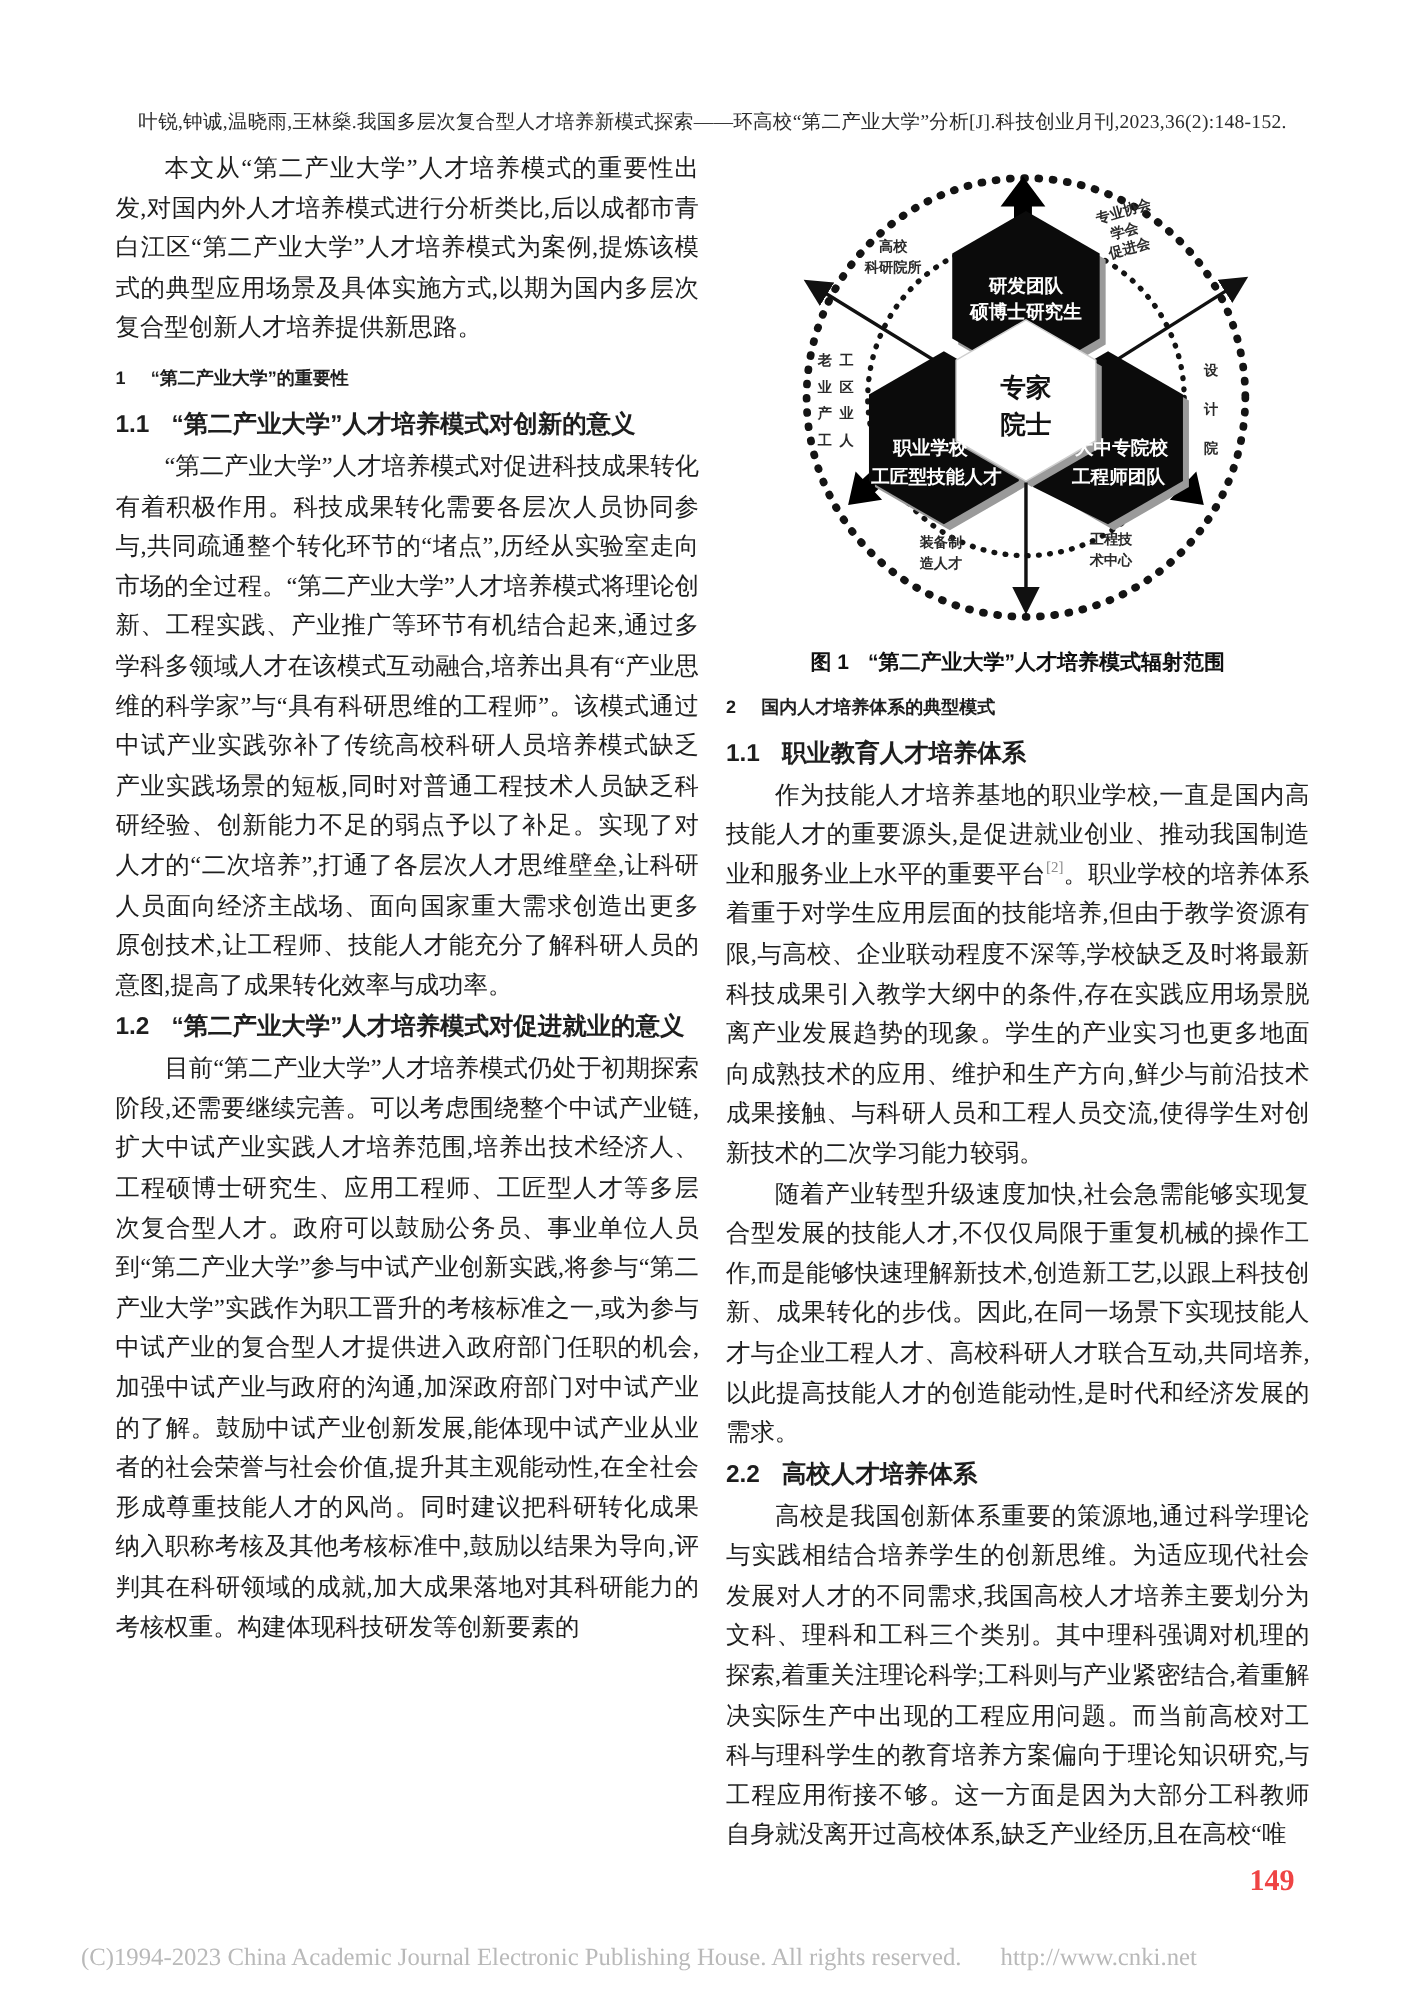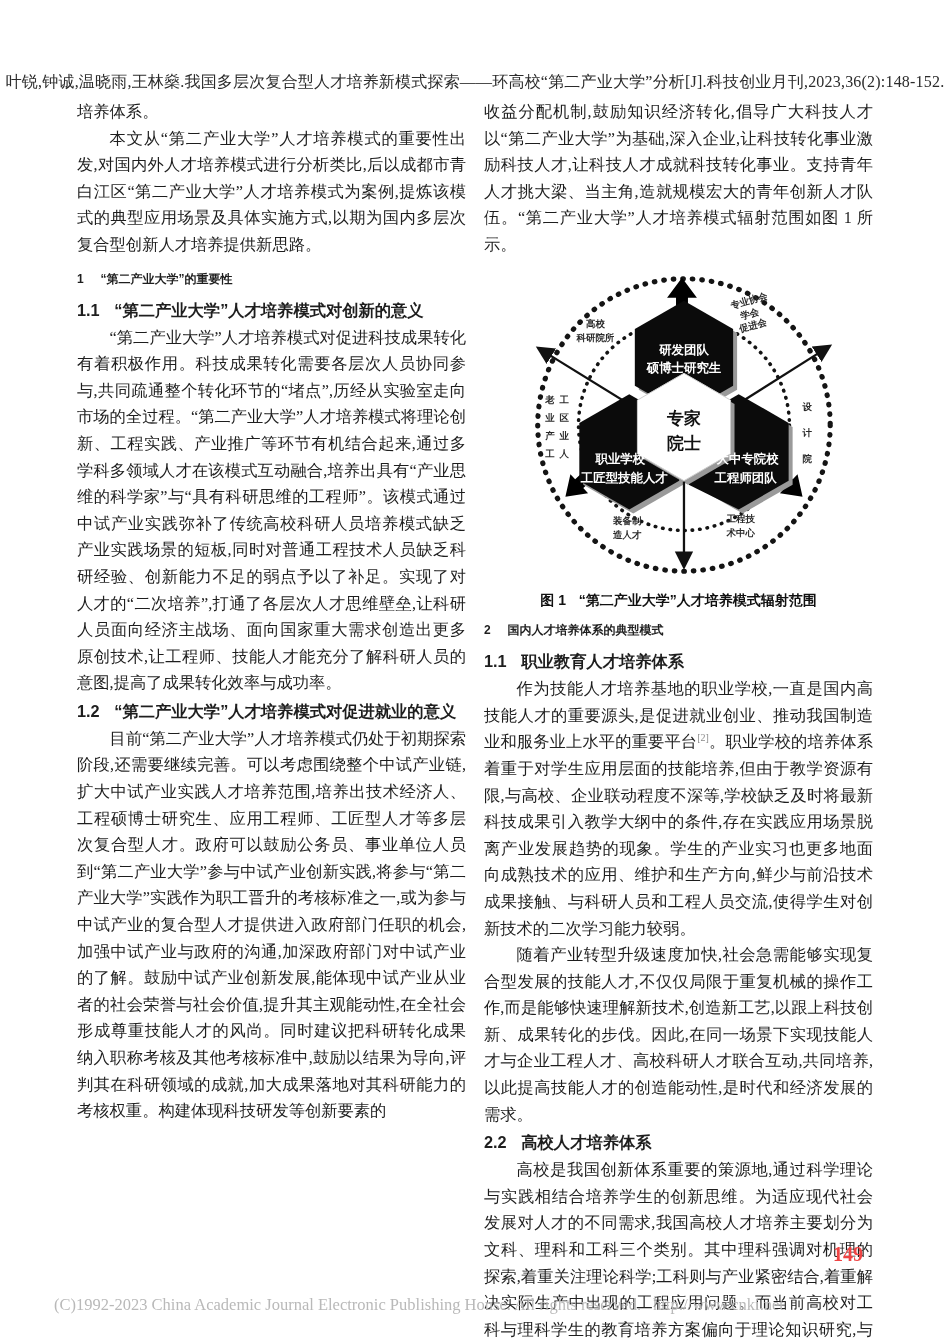--- a/index.html
+++ b/index.html
@@ -3,21 +3,21 @@
 <meta charset="utf-8">
 <style>
   html,body{margin:0;padding:0;}
   body{
     width:950px;height:1344px;position:relative;background:#ffffff;
     font-family:"Liberation Serif","DejaVu Serif",serif;color:#1e1e1e;
     overflow:hidden;
   }
   .header-cite{
     position:absolute;top:72px;left:0;width:950px;text-align:center;
-    font-size:16px;color:#2b2b2b;letter-spacing:0.2px;white-space:nowrap;
+    font-size:13px;color:#2b2b2b;letter-spacing:0.2px;white-space:nowrap;
   }
   .col{
     position:absolute;top:99px;width:389px;
     font-size:16.3px;line-height:26.6px;text-align:justify;
   }
   #col-left{left:77px;}
   #col-right{left:484px;}
   p{margin:0;}
   .para{text-indent:2em;}
   .cont{text-indent:0;}
@@ -51,41 +51,37 @@
     font-size:17px;fill:#111111;
   }
   .pageno{
     position:absolute;left:823px;top:1243px;width:50px;text-align:center;
     font-size:20px;font-weight:bold;color:#ef4444;
   }
   .footer{
     position:absolute;left:54px;top:1295px;width:860px;
     font-size:16.5px;color:#b9b9b9;white-space:nowrap;
   }
-  .footer .url{margin-left:12px;}
+  .footer .url{margin-left:26px;}
 </style>
 </head>
 <body>
 
 <div class="header-cite">叶锐,钟诚,温晓雨,王林燊.我国多层次复合型人才培养新模式探索——环高校“第二产业大学”分析[J].科技创业月刊,2023,36(2):148-152.</div>
 
 <div class="col" id="col-left">
-    <p class="cont">培养体系。</p>
     <p class="para">本文从“第二产业大学”人才培养模式的重要性出发,对国内外人才培养模式进行分析类比,后以成都市青白江区“第二产业大学”人才培养模式为案例,提炼该模式的典型应用场景及具体实施方式,以期为国内多层次复合型创新人才培养提供新思路。</p>
     <div class="h1"><span class="hnum">1</span><span>“第二产业大学”的重要性</span></div>
     <div class="h2"><span class="hnum">1.1</span><span>“第二产业大学”人才培养模式对创新的意义</span></div>
     <p class="para">“第二产业大学”人才培养模式对促进科技成果转化有着积极作用。科技成果转化需要各层次人员协同参与,共同疏通整个转化环节的“堵点”,历经从实验室走向市场的全过程。“第二产业大学”人才培养模式将理论创新、工程实践、产业推广等环节有机结合起来,通过多学科多领域人才在该模式互动融合,培养出具有“产业思维的科学家”与“具有科研思维的工程师”。该模式通过中试产业实践弥补了传统高校科研人员培养模式缺乏产业实践场景的短板,同时对普通工程技术人员缺乏科研经验、创新能力不足的弱点予以了补足。实现了对人才的“二次培养”,打通了各层次人才思维壁垒,让科研人员面向经济主战场、面向国家重大需求创造出更多原创技术,让工程师、技能人才能充分了解科研人员的意图,提高了成果转化效率与成功率。</p>
     <div class="h2"><span class="hnum">1.2</span><span>“第二产业大学”人才培养模式对促进就业的意义</span></div>
     <p class="para">目前“第二产业大学”人才培养模式仍处于初期探索阶段,还需要继续完善。可以考虑围绕整个中试产业链,扩大中试产业实践人才培养范围,培养出技术经济人、工程硕博士研究生、应用工程师、工匠型人才等多层次复合型人才。政府可以鼓励公务员、事业单位人员到“第二产业大学”参与中试产业创新实践,将参与“第二产业大学”实践作为职工晋升的考核标准之一,或为参与中试产业的复合型人才提供进入政府部门任职的机会,加强中试产业与政府的沟通,加深政府部门对中试产业的了解。鼓励中试产业创新发展,能体现中试产业从业者的社会荣誉与社会价值,提升其主观能动性,在全社会形成尊重技能人才的风尚。同时建议把科研转化成果纳入职称考核及其他考核标准中,鼓励以结果为导向,评判其在科研领域的成就,加大成果落地对其科研能力的考核权重。构建体现科技研发等创新要素的</p>
   </div>
 
 <div class="col" id="col-right">
-  <div id="right-top">
-      <p class="cont">收益分配机制,鼓励知识经济转化,倡导广大科技人才以“第二产业大学”为基础,深入企业,让科技转化事业激励科技人才,让科技人才成就科技转化事业。支持青年人才挑大梁、当主角,造就规模宏大的青年创新人才队伍。“第二产业大学”人才培养模式辐射范围如图 1 所示。</p>
-    </div>
 
   <figure>
     <svg width="388" height="312" viewBox="0 0 390 312">
       <defs>
         <marker id="ah" markerWidth="9" markerHeight="9" refX="6.5" refY="4" orient="auto">
           <path d="M0,0 L8,4 L0,8 Z" fill="#111"></path>
         </marker>
       </defs>
 
       <circle cx="200" cy="158" r="147" fill="none" stroke="#141414" stroke-width="5.2" stroke-dasharray="0.6 9" stroke-linecap="round"></circle>
@@ -158,14 +154,14 @@
       <p class="para"><span>作为技能人才培养基地的职业学校,一直是国内高技能人才的重要源头,是促进就业创业、推动我国制造业和服务业上水平的重要平台</span><sup class="cite">[2]</sup><span>。职业学校的培养体系着重于对学生应用层面的技能培养,但由于教学资源有限,与高校、企业联动程度不深等,学校缺乏及时将最新科技成果引入教学大纲中的条件,存在实践应用场景脱离产业发展趋势的现象。学生的产业实习也更多地面向成熟技术的应用、维护和生产方向,鲜少与前沿技术成果接触、与科研人员和工程人员交流,使得学生对创新技术的二次学习能力较弱。</span></p>
       <p class="para">随着产业转型升级速度加快,社会急需能够实现复合型发展的技能人才,不仅仅局限于重复机械的操作工作,而是能够快速理解新技术,创造新工艺,以跟上科技创新、成果转化的步伐。因此,在同一场景下实现技能人才与企业工程人才、高校科研人才联合互动,共同培养,以此提高技能人才的创造能动性,是时代和经济发展的需求。</p>
       <div class="h2"><span class="hnum">2.2</span><span>高校人才培养体系</span></div>
       <p class="para">高校是我国创新体系重要的策源地,通过科学理论与实践相结合培养学生的创新思维。为适应现代社会发展对人才的不同需求,我国高校人才培养主要划分为文科、理科和工科三个类别。其中理科强调对机理的探索,着重关注理论科学;工科则与产业紧密结合,着重解决实际生产中出现的工程应用问题。而当前高校对工科与理科学生的教育培养方案偏向于理论知识研究,与工程应用衔接不够。这一方面是因为大部分工科教师自身就没离开过高校体系,缺乏产业经历,且在高校“唯</p>
     </div>
 </div>
 
 <div class="pageno">149</div>
 
 <div class="footer">
-  <span>(C)1992-2023 China Academic Journal Electronic Publishing House. All rights reserved.</span><span class="url">http://www.cnki.net</span>
+  <span>(C)1994-2023 China Academic Journal Electronic Publishing House. All rights reserved.</span><span class="url">http://www.cnki.net</span>
 </div>
 
 </body></html>

